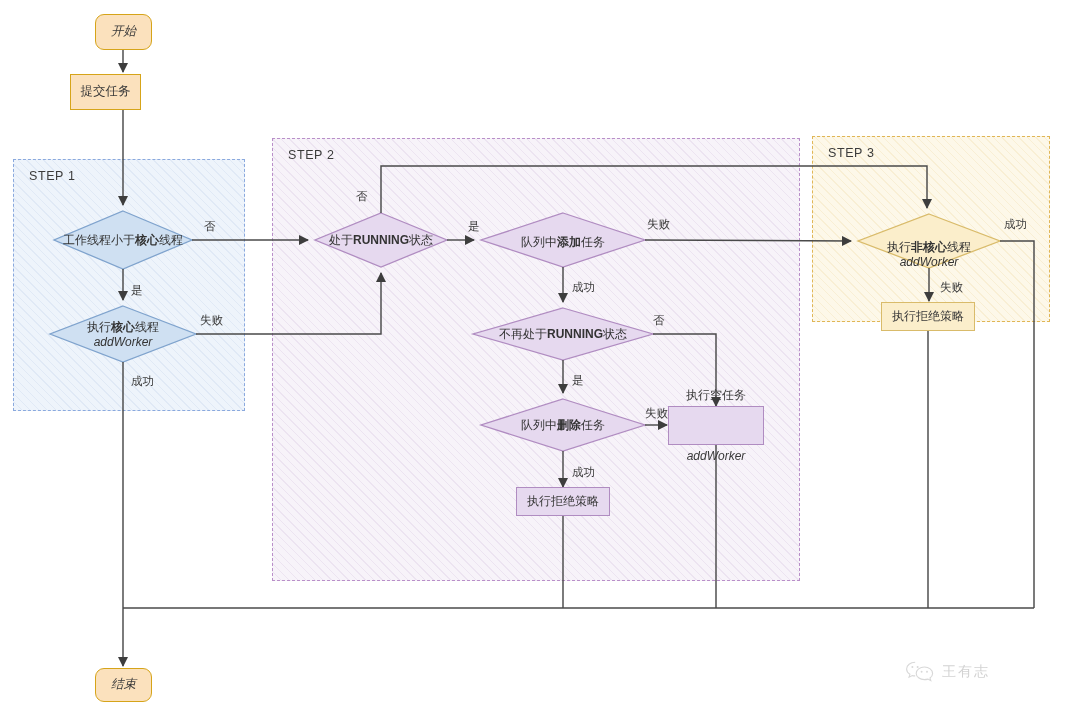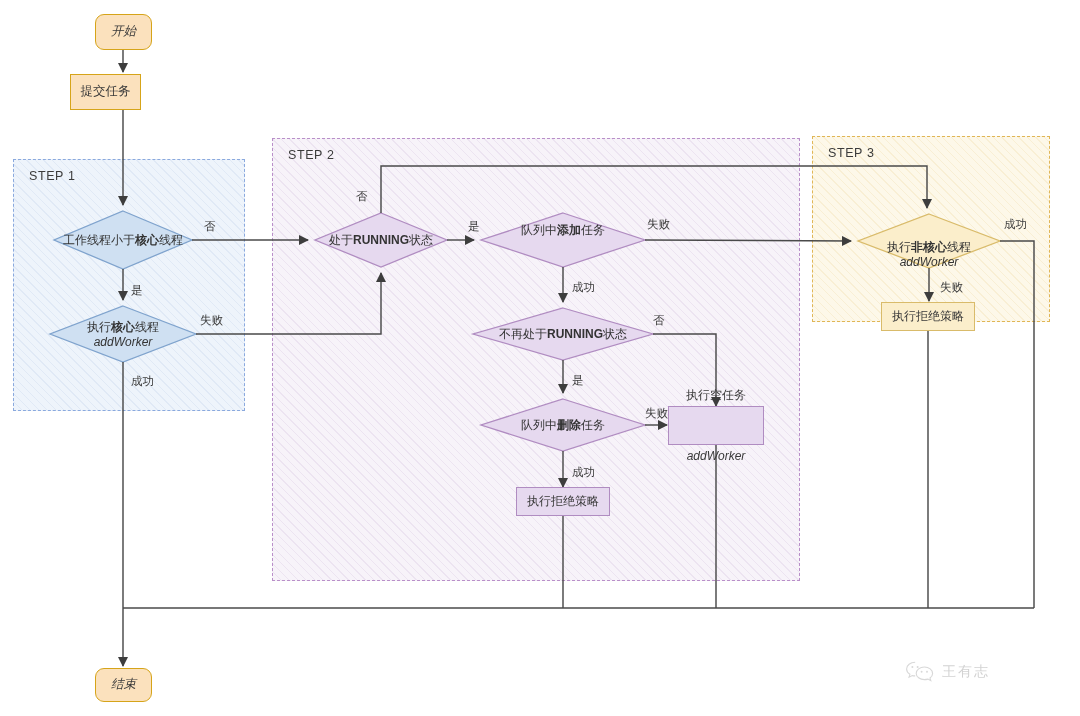--- a/index.html
+++ b/index.html
@@ -255,21 +255,21 @@
 
   <div class="node diamond" style="left:53px;top:318px;width:140px;height:34px;">
     <span class="t1"><span>执行</span><span class="b">核心</span><span>线程</span></span>
     <span class="t2">addWorker</span>
   </div>
 
   <div class="node diamond" style="left:311px;top:226px;width:140px;height:28px;">
     <span class="t1"><span>处于</span><span class="b">RUNNING</span><span>状态</span></span>
   </div>
 
-  <div class="node diamond" style="left:493px;top:216px;width:140px;height:28px;text-align:center;">
+  <div class="node diamond" style="left:493px;top:228px;width:140px;height:28px;text-align:center;">
     <span class="t1"><span>队列中</span><span class="b">添加</span><span>任务</span></span>
   </div>
 
   <div class="node diamond" style="left:478px;top:320px;width:170px;height:28px;">
     <span class="t1"><span>不再处于</span><span class="b">RUNNING</span><span>状态</span></span>
   </div>
 
   <div class="node diamond" style="left:493px;top:411px;width:140px;height:28px;">
     <span class="t1"><span>队列中</span><span class="b">删除</span><span>任务</span></span>
   </div>

